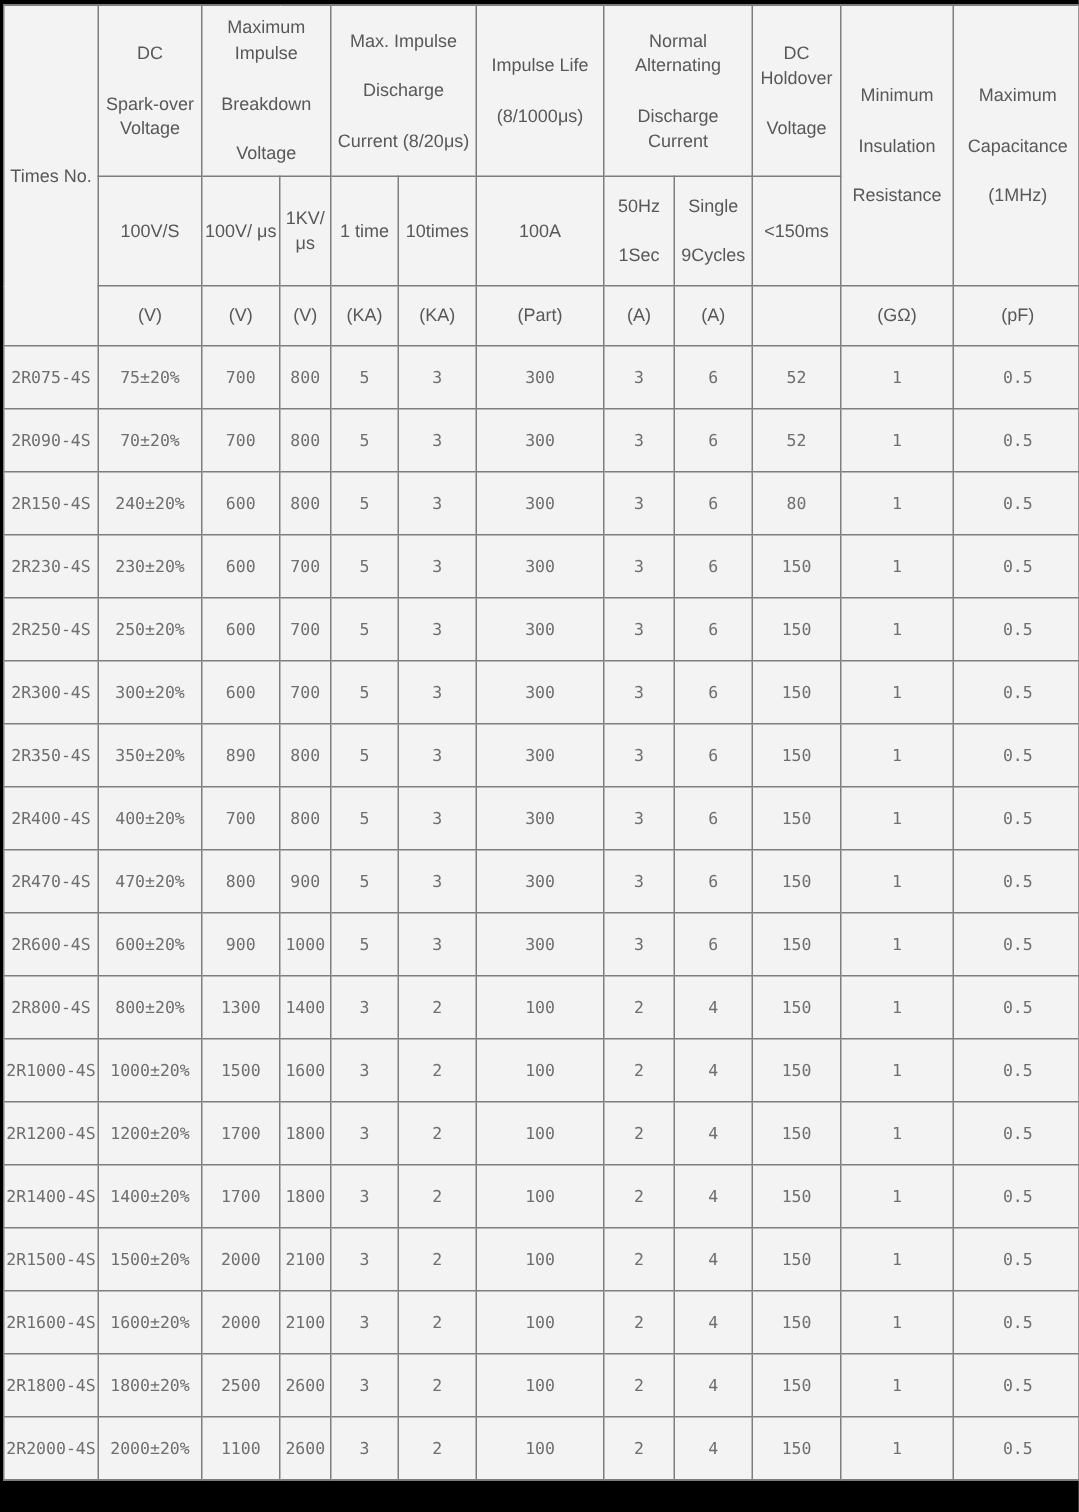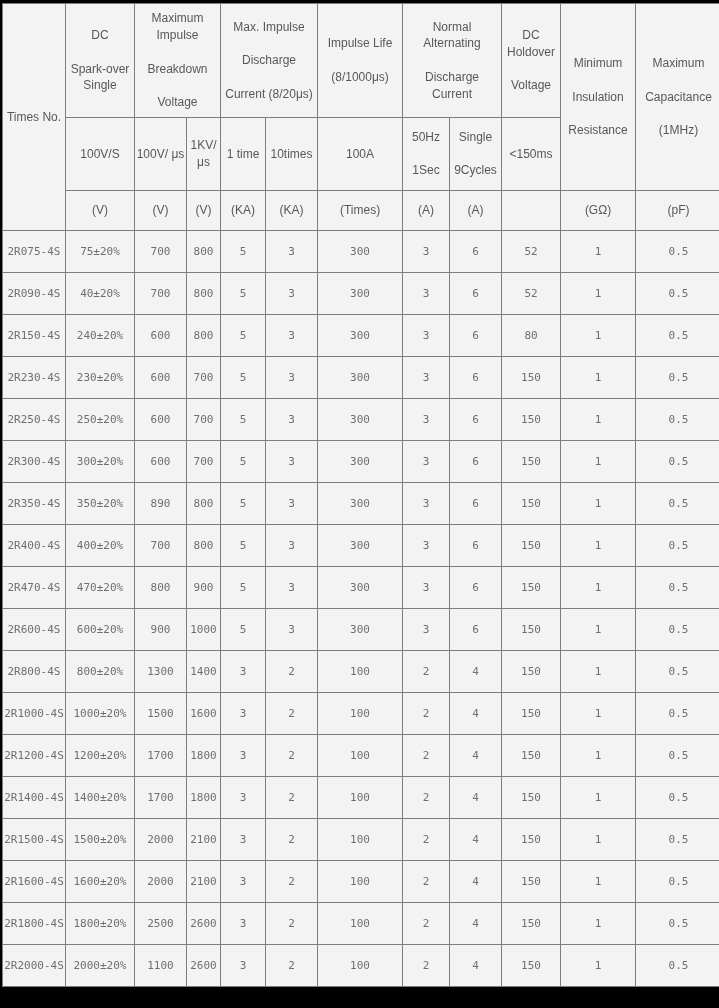--- a/index.html
+++ b/index.html
@@ -62,21 +62,21 @@
     <col style="width:52px">
       <col style="width:59px">
       <col style="width:75px">
       <col style="width:86px">
   </colgroup>
   <thead>
     <tr class="group-row">
       <th rowspan="3">Times No.</th>
       <th>DC
 
-Spark-over Single</th>
+Spark-over Voltage</th>
       <th colspan="2">Maximum Impulse
 
 Breakdown
 
 Voltage</th>
       <th colspan="2">Max. Impulse
 
 Discharge
 
 Current (8/20μs)</th>
@@ -114,21 +114,21 @@
 
 9Cycles</th>
       <th>&lt;150ms</th>
     </tr>
     <tr class="unit-row">
       <th>(V)</th>
       <th>(V)</th>
       <th>(V)</th>
       <th>(KA)</th>
       <th>(KA)</th>
-      <th>(Times)</th>
+      <th>(Part)</th>
       <th>(A)</th>
       <th>(A)</th>
       <th></th>
       <th>(GΩ)</th>
       <th>(pF)</th>
     </tr>
   </thead>
   <tbody id="table-body">
       <tr>
         <td>2R075-4S</td>
@@ -139,21 +139,21 @@
         <td>3</td>
         <td>300</td>
         <td>3</td>
         <td>6</td>
         <td>52</td>
         <td>1</td>
         <td>0.5</td>
       </tr>
       <tr>
         <td>2R090-4S</td>
-        <td>40±20%</td>
+        <td>70±20%</td>
         <td>700</td>
         <td>800</td>
         <td>5</td>
         <td>3</td>
         <td>300</td>
         <td>3</td>
         <td>6</td>
         <td>52</td>
         <td>1</td>
         <td>0.5</td>

